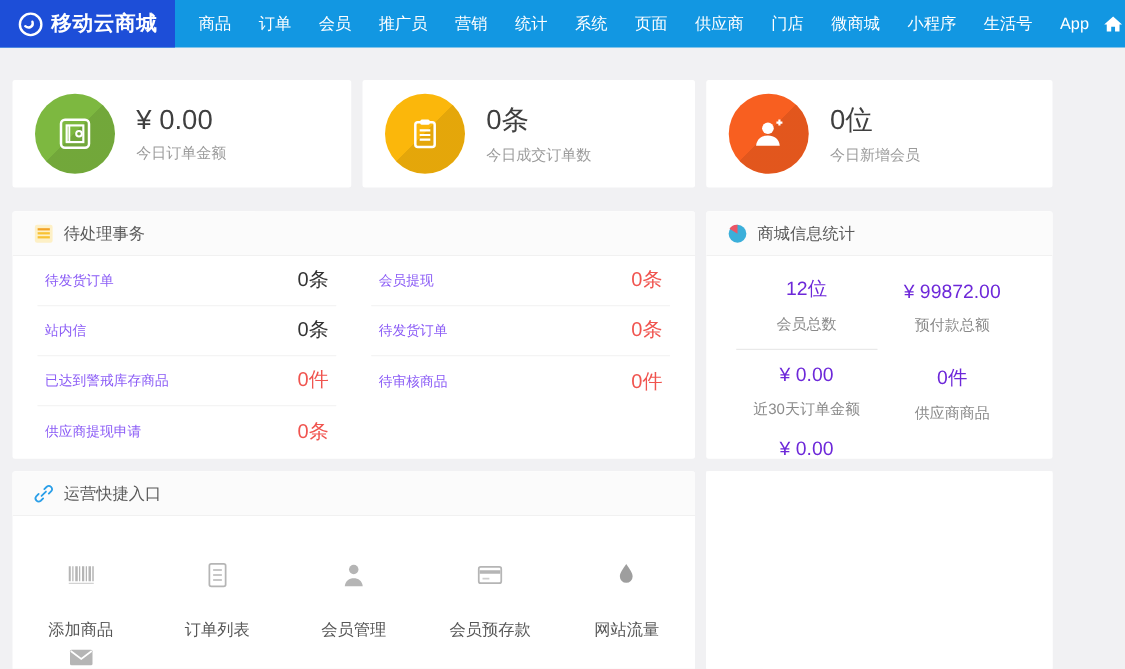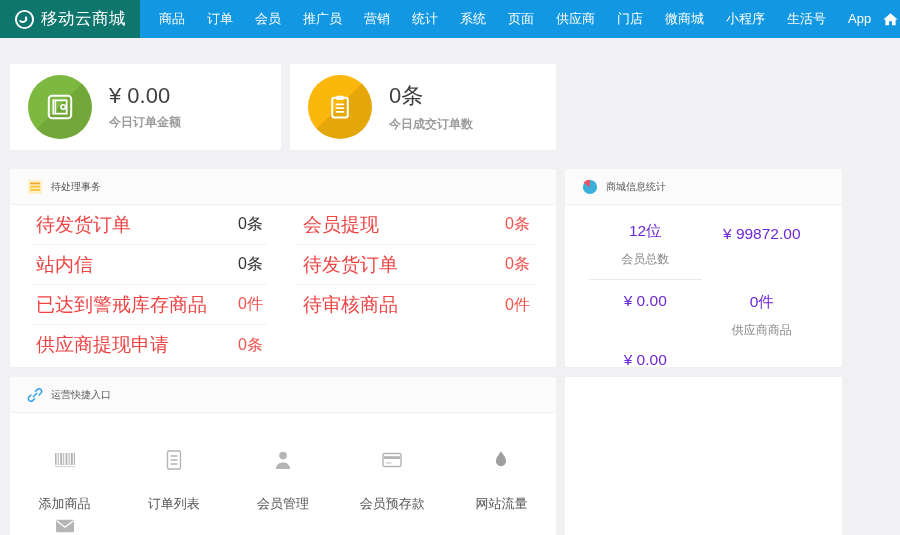--- a/index.html
+++ b/index.html
@@ -6,22 +6,22 @@
   html,body { width:900px; height:535px; overflow:hidden; }
   body {
     font-family:"Liberation Sans","DejaVu Sans",sans-serif;
     background:#f1f1f3; color:#333;
   }
   
   .topbar {
     height:38px; background:#1297e2; display:flex; align-items:center; color:#fff;
   }
   .brand {
-    width:140px; height:100%; background:#0f766e; display:flex; align-items:center;
-    justify-content:center; gap:6px; font-size:16.5px; font-weight:normal; cursor:pointer;
+    width:140px; height:100%; background:#1d4ed8; display:flex; align-items:center;
+    justify-content:center; gap:6px; font-size:16.5px; font-weight:bold; cursor:pointer;
     letter-spacing:.5px; flex:0 0 auto;
   }
   .brand svg { display:block; }
   .main-nav { display:flex; align-items:center; margin-left:8px; }
   .nav-item {
     color:#fff; font-size:13px; padding:0 11px; line-height:38px; cursor:pointer;
     text-decoration:none; white-space:nowrap;
   }
   .nav-right { margin-left:auto; display:flex; align-items:center; gap:28px; padding-right:80px; }
   .home-btn { cursor:pointer; display:flex; align-items:center; }
@@ -37,37 +37,37 @@
     width:64px; height:64px; border-radius:50%; position:relative; overflow:hidden;
     display:flex; align-items:center; justify-content:center; flex:0 0 auto;
   }
   .circle::after {
     content:""; position:absolute; inset:0; border-radius:50%;
     background:linear-gradient(135deg, rgba(0,0,0,0) 49%, rgba(0,0,0,.09) 49%);
   }
   .circle svg { position:relative; z-index:2; display:block; }
   .stat-info { margin-left:17px; }
   .stat-value { font-size:22px; color:#3f3f3f; }
-  .stat-label { font-size:12px; color:#9b9b9b; margin-top:5px;font-weight:bold; }
+  .stat-label { font-size:12px; color:#9b9b9b; margin-top:5px; }
   
   .panel-header {
     height:36px; display:flex; align-items:center; gap:8px; padding-left:17px;
     background:#fbfbfb; border-bottom:1px solid #f1f1f1; border-radius:2px 2px 0 0;
   }
-  .panel-title { font-size:10px; color:#595959; }
+  .panel-title { font-size:13px; color:#595959; }
   .panel-header svg { display:block; }
   
   .pending-panel { height:198px; }
   .pending-body { display:grid; grid-template-columns:1fr 1fr; column-gap:28px; padding:0 20px; }
   .prow {
     height:40px; display:flex; align-items:center; justify-content:space-between;
     border-bottom:1px solid #f4f4f4; padding:0 6px; cursor:pointer;
   }
   .prow:last-child { border-bottom:none; }
-  .plabel { font-size:19px; color:#ef4444; }
+  .plabel { font-size:11px; color:#8b5cf6; }
   .pval { font-size:16px; color:#333; }
   .pval.red { color:#f0544f; }
   
   .stats-panel { height:198px; }
   .stats-body { display:grid; grid-template-columns:1fr 1fr; padding:8px 22px 0; }
   .cell { text-align:center; padding:8px 0 0; }
   .cell .v { font-size:15.5px; color:#6d28d9; }
   .cell .l { font-size:12px; color:#8a8a8a; margin-top:9px; }
   .cell.u::after { content:""; display:block; border-bottom:1px solid #e9e9e9; margin:11px 2px 0; }
   .cell:not(.u) { padding-top:12px; }
@@ -141,20 +141,33 @@
             <rect x="5.8" y="4.6" width="12.4" height="15.8" rx="1.6" fill="none" stroke="#fff" stroke-width="1.6"></rect>
             <rect x="9" y="2.9" width="6" height="3.4" rx="1" fill="#fff"></rect>
             <path d="M8.6 9.8h6.8M8.6 12.8h6.8M8.6 15.8h6.8" stroke="#fff" stroke-width="1.4"></path>
           </svg>
         </span>
         <span class="stat-info">
           <div class="stat-value">0条</div>
           <div class="stat-label">今日成交订单数</div>
         </span>
       </div>
+      <div class="stat-card">
+        <span class="circle" style="background:#f85f20">
+          <svg width="32" height="32" viewBox="0 0 24 24">
+            <circle cx="11.5" cy="8.7" r="3.5" fill="#fff"></circle>
+            <path d="M4.4 19.2c.4-4 3.3-6.1 7.1-6.1s6.7 2.1 7.1 6.1z" fill="#fff"></path>
+            <path d="M16.6 5.3h3.6M18.4 3.5v3.6" stroke="#fff" stroke-width="1.3"></path>
+          </svg>
+        </span>
+        <span class="stat-info">
+          <div class="stat-value">0位</div>
+          <div class="stat-label">今日新增会员</div>
+        </span>
+      </div>
     </div>
 
   <div class="row2">
     <div class="panel pending-panel">
       <div class="panel-header">
         <span>
           <svg width="16" height="16" viewBox="0 0 18 18">
               <rect x="1" y="1" width="16" height="16" rx="2" fill="#fdf0c6"></rect>
               <rect x="3.5" y="4" width="11" height="2" fill="#f2a224"></rect>
               <rect x="3.5" y="7.6" width="11" height="2" fill="#f8c232"></rect>
@@ -209,23 +222,25 @@
         </span>
         <span class="panel-title">商城信息统计</span>
       </div>
       <div class="stats-body" id="stats-cells">
           <div class="cell u">
             <div class="v">12位</div>
             <div class="l">会员总数</div>
           </div>
           <div class="cell">
             <div class="v">¥ 99872.00</div>
+            <div class="l">预付款总额</div>
           </div>
           <div class="cell">
             <div class="v">¥ 0.00</div>
+            <div class="l">近30天订单金额</div>
           </div>
           <div class="cell">
             <div class="v">0件</div>
             <div class="l">供应商商品</div>
           </div>
           <div class="cell">
             <div class="v">¥ 0.00</div>
             <div class="l">供应商提现总额</div>
           </div>
         </div>

